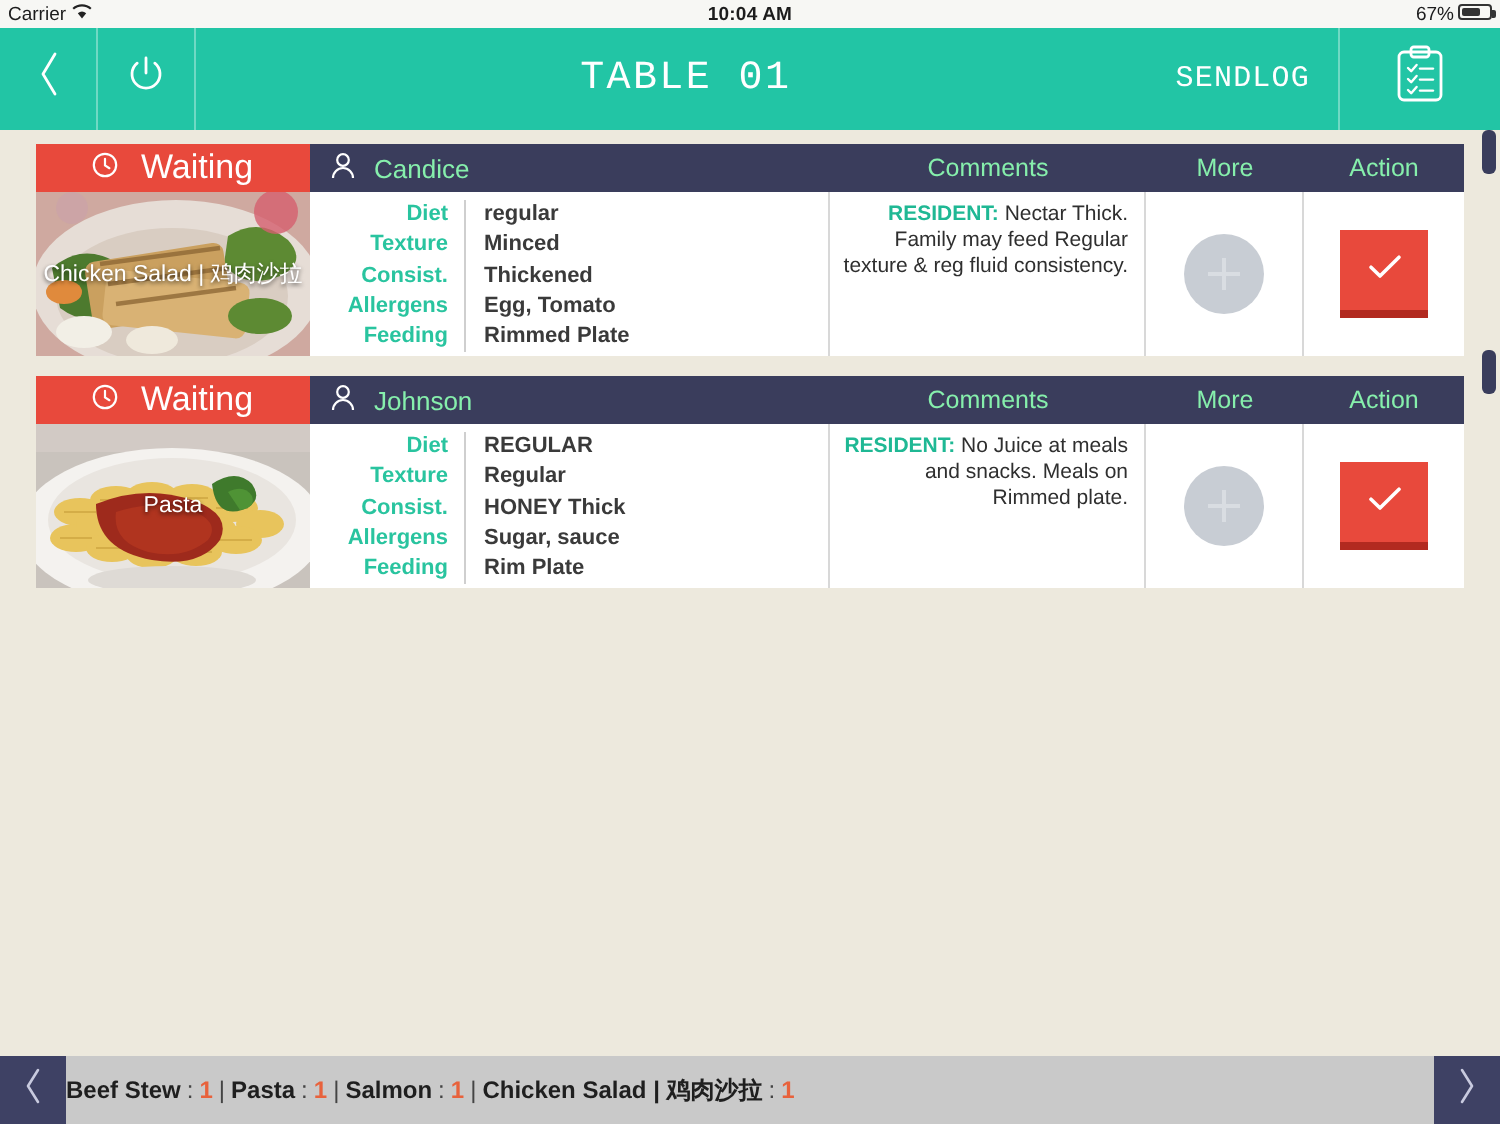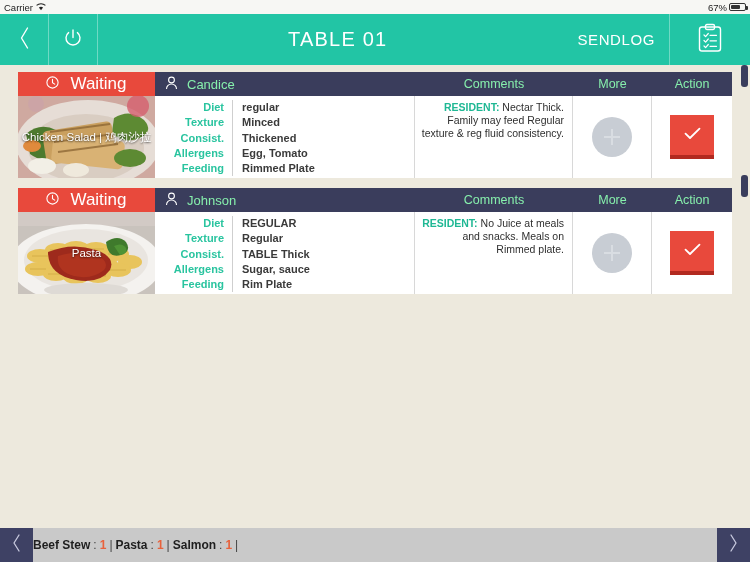--- a/index.html
+++ b/index.html
@@ -12,35 +12,35 @@
   .app { position: relative; width: 750px; height: 562px; background: #EDE9DD; }
 
   
   .statusbar {
     position: absolute; top: 0; left: 0; width: 750px; height: 14px;
     background: #F7F7F4; display: flex; align-items: center;
     font-size: 9.5px; color: #1c1c1c;
   }
   .sb-left { position: absolute; left: 4px; display: flex; align-items: flex-start; gap: 3px; }
   .sb-center { position: absolute; left: 0; width: 750px; text-align: center; font-weight: bold; letter-spacing: .1px; }
-  .sb-right { position: absolute; right: 4px; display: flex; align-items: center; gap: 2px; }
+  .sb-right { position: absolute; right: 4px; display: flex; align-items: flex-start; gap: 2px; }
   .batt {
     width: 17px; height: 8px; border: 1px solid #333; border-radius: 2px;
     position: relative; padding: 1px;
   }
   .batt::after {
     content: ""; position: absolute; right: -3px; top: 2px;
     width: 2px; height: 4px; background: #333; border-radius: 0 1px 1px 0;
   }
   .batt i { display: block; height: 100%; width: 67%; background: #333; border-radius: 1px; }
 
   
   .header {
     position: absolute; top: 14px; left: 0; width: 750px; height: 51px;
-    background: #22C5A5; display: flex; align-items: stretch; color: #fff;
+    background: #22C5A5; display: flex; align-items: stretch; color: #fff; font-family: Liberation Mono, monospace;
   }
   .hd-btn {
     width: 49px; display: flex; align-items: center; justify-content: center;
     border-right: 1px solid rgba(255,255,255,.35);
   }
   .hd-title {
     flex: 1; display: flex; align-items: center; justify-content: center;
     font-size: 20px; letter-spacing: 1.2px; font-weight: 300;
   }
   .hd-sendlog {
@@ -149,20 +149,21 @@
   <div class="statusbar">
     <div class="sb-left">
       <span>Carrier</span>
       <span>
         <svg width="10" height="8" viewBox="0 0 10 8">
             <path d="M5 7.2 L7.1 4.6 A3.4 3.4 0 0 0 2.9 4.6 Z" fill="#222"></path>
             <path d="M0.6 2.4 A6.5 6.5 0 0 1 9.4 2.4" stroke="#222" stroke-width="1.1" fill="none"></path>
           </svg>
       </span>
     </div>
+    <div class="sb-center">10:04 AM</div>
     <div class="sb-right">
       <span>67%</span>
       <span class="batt">
           <i></i>
         </span>
     </div>
   </div>
 
   <div class="header">
     <div class="hd-btn">
@@ -348,21 +349,21 @@
           <div class="labels">
             <div>Diet</div>
             <div>Texture</div>
             <div>Consist.</div>
             <div>Allergens</div>
             <div>Feeding</div>
           </div>
           <div class="vals">
             <div>REGULAR</div>
             <div>Regular</div>
-            <div>TABLE Thick</div>
+            <div>HONEY Thick</div>
             <div>Sugar, sauce</div>
             <div>Rim Plate</div>
           </div>
         </div>
         <div class="comments">
           <span class="who">RESIDENT:</span><span> No Juice at meals and snacks. Meals on Rimmed plate.</span>
         </div>
         <div class="more">
           <div class="plus-circle"></div>
         </div>
@@ -392,20 +393,21 @@
           </svg>
       </span>
     </div>
     <div class="ft-center">
       <span><span>Beef Stew</span><span class="sep">:</span><span class="n">1</span></span>
       <span class="sep">|</span>
       <span><span>Pasta</span><span class="sep">:</span><span class="n">1</span></span>
       <span class="sep">|</span>
       <span><span>Salmon</span><span class="sep">:</span><span class="n">1</span></span>
       <span class="sep">|</span>
+      <span><span>Chicken Salad | 鸡肉沙拉</span><span class="sep">:</span><span class="n">1</span></span>
     </div>
     <div class="ft-arrow">
       <span>
         <svg width="9" height="18" viewBox="0 0 9 18">
             <path d="M2 1 L7 9 L2 17" stroke="#C8CADF" stroke-width="1.3" fill="none" stroke-linecap="round" stroke-linejoin="round"></path>
           </svg>
       </span>
     </div>
   </div>
 

